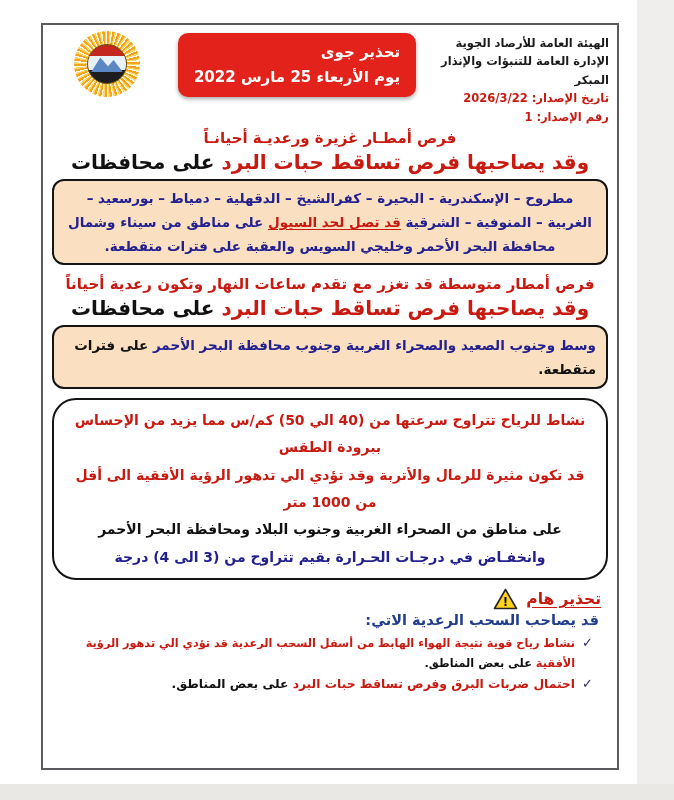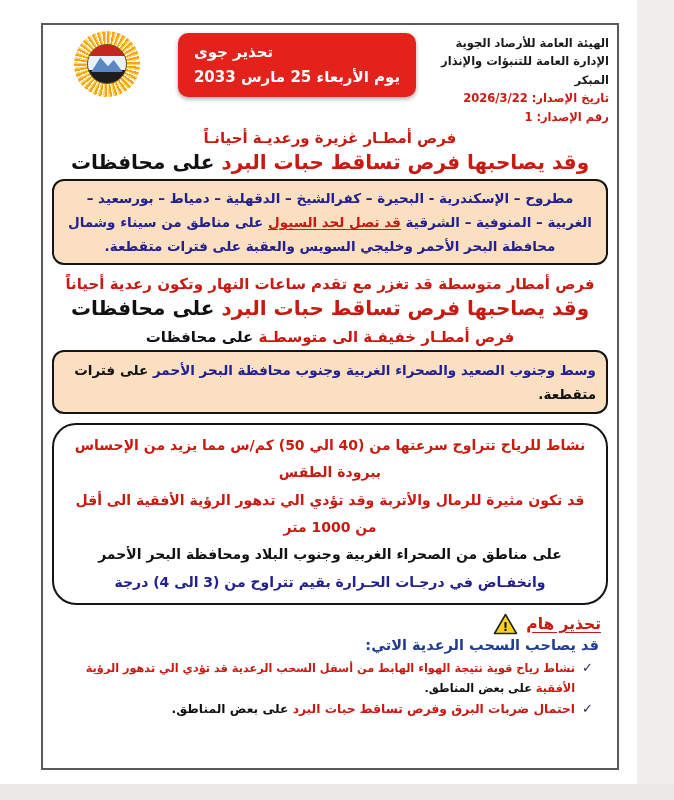--- a/index.html
+++ b/index.html
@@ -16,21 +16,21 @@
     border:2px solid #5a5b5e;background:#fff;box-sizing:border-box;
     direction:rtl;overflow:hidden;padding:4px 8px;
   }
 
   
   .hdr{display:flex;align-items:flex-start;}
   .org{width:178px;text-align:right;font-size:11.5px;line-height:1.6;padding-top:5px;color:#1a1a1a;}
   .org .red{color:#c81a10;}
   .banner{
     margin:4px auto 0 auto;background:#e3231b;color:#fff;border-radius:10px;
-    padding:7px 16px;text-align:left;font-size:15px;line-height:1.65;
+    padding:7px 16px;text-align:right;font-size:15px;line-height:1.65;
     box-shadow:0 2px 4px rgba(0,0,0,.35);min-width:190px;
   }
   .logo-wrap{width:112px;display:flex;justify-content:center;padding-top:2px;}
   .logo{width:66px;height:66px;position:relative;}
   .rays{position:absolute;inset:0;border-radius:50%;
     background:repeating-conic-gradient(#f2a41c 0deg 4deg,#fbd46a 4deg 7deg,#fff7e0 7deg 9.5deg);}
   .globe{position:absolute;inset:13px;border-radius:50%;overflow:hidden;border:1px solid #6b4e00;
     background:linear-gradient(180deg,#c3271f 0 30%,#e9f2fb 30% 67%,#1d1d1d 67% 100%);}
   .mountain{position:absolute;left:0;top:26%;width:100%;height:46%;}
 
@@ -75,21 +75,21 @@
 
   <div class="hdr">
     <div class="org">
       <div>الهيئة العامة للأرصاد الجوية</div>
       <div>الإدارة العامة للتنبؤات والإنذار المبكر</div>
       <div class="red">تاريخ الإصدار: 2026/3/22</div>
       <div class="red">رقم الإصدار: 1</div>
     </div>
     <div class="banner">
       <div>تحذير جوى</div>
-      <div>يوم الأربعاء 25 مارس 2033</div>
+      <div>يوم الأربعاء 25 مارس 2022</div>
     </div>
     <div class="logo-wrap">
       <div class="logo">
         <div class="rays"></div>
         <div class="globe">
           <svg class="mountain" viewBox="0 0 40 14" preserveAspectRatio="none">
             <path d="M3 14 L13 2 L21 9 L27 4 L37 14 Z" fill="#5b87c5"></path>
           </svg>
         </div>
       </div>
@@ -101,21 +101,20 @@
 
   <div class="center aline"><span class="red-t">وقد يصاحبها فرص تساقط حبات البرد</span><span class="black-t"> على محافظات</span></div>
 
   <div class="pbox center navy"><span>مطروح – الإسكندرية - البحيرة – كفرالشيخ – الدقهلية – دمياط – بورسعيد – الغربية – المنوفية – الشرقية </span><span class="flood">قد تصل لحد السيول</span><span> على مناطق من سيناء وشمال محافظة البحر الأحمر وخليجي السويس والعقبة على فترات متقطعة.</span></div>
 
   <div class="center red-t rline" style="margin-top:10px">فرص أمطار متوسطة قد تغزر مع تقدم ساعات النهار وتكون رعدية أحياناً</div>
 
   <div class="center aline"><span class="red-t">وقد يصاحبها فرص تساقط حبات البرد</span><span class="black-t"> على محافظات</span></div>
 
 
-  <div class="center rline" style="margin-top:8px"><span class="red-t">فرص أمطـار خفيفـة الى متوسطـة</span><span class="black-t"> على محافظات</span></div>
 
   <div class="pbox one"><span class="navy">وسط وجنوب الصعيد والصحراء الغربية وجنوب محافظة البحر الأحمر</span><span class="black-t"> على فترات متقطعة.</span></div>
 
   <div class="windbox">
     <div class="red-t">نشاط للرياح تتراوح سرعتها من (40 الي 50) كم/س مما يزيد من الإحساس ببرودة الطقس</div>
     <div class="red-t">قد تكون مثيرة للرمال والأتربة وقد تؤدي الي تدهور الرؤية الأفقية الى أقل من 1000 متر</div>
     <div class="black-t">على مناطق من الصحراء الغربية وجنوب البلاد ومحافظة البحر الأحمر</div>
     <div class="navy">وانخفـاض في درجـات الحـرارة بقيم تتراوح من (3 الى 4) درجة</div>
   </div>
 

